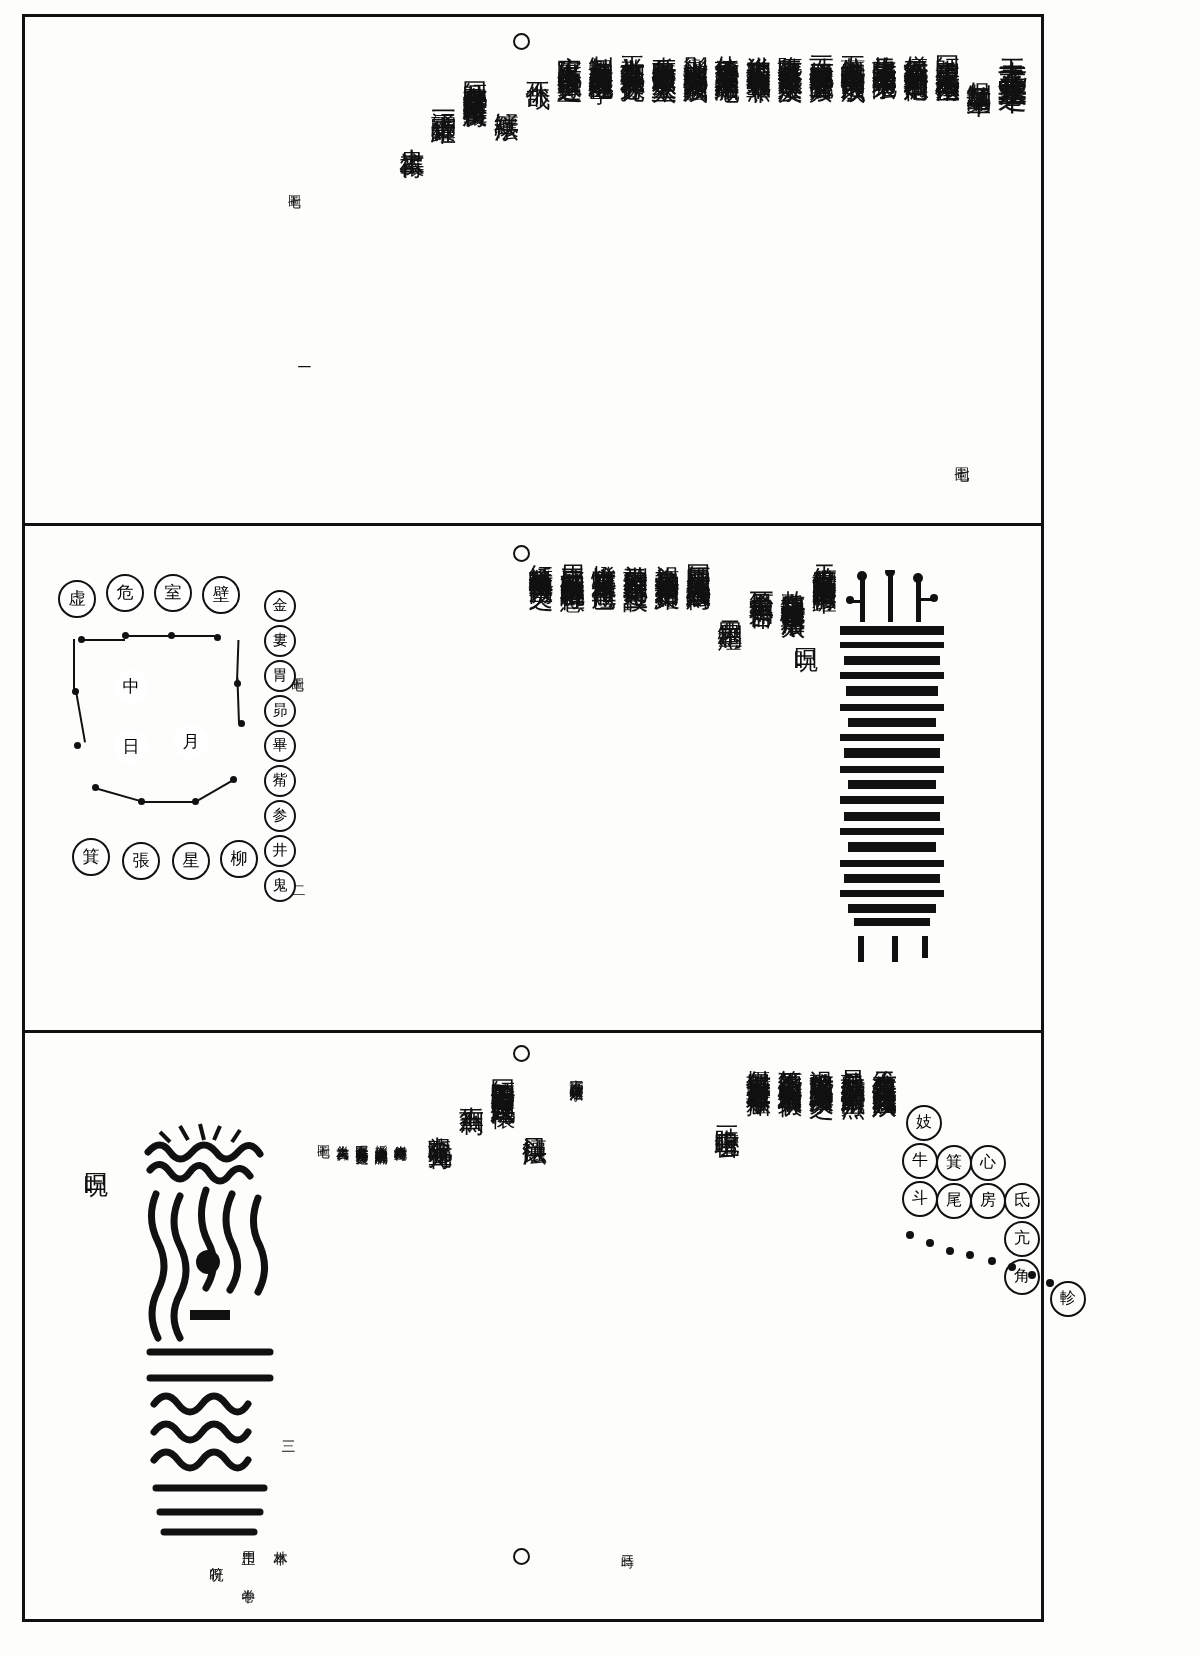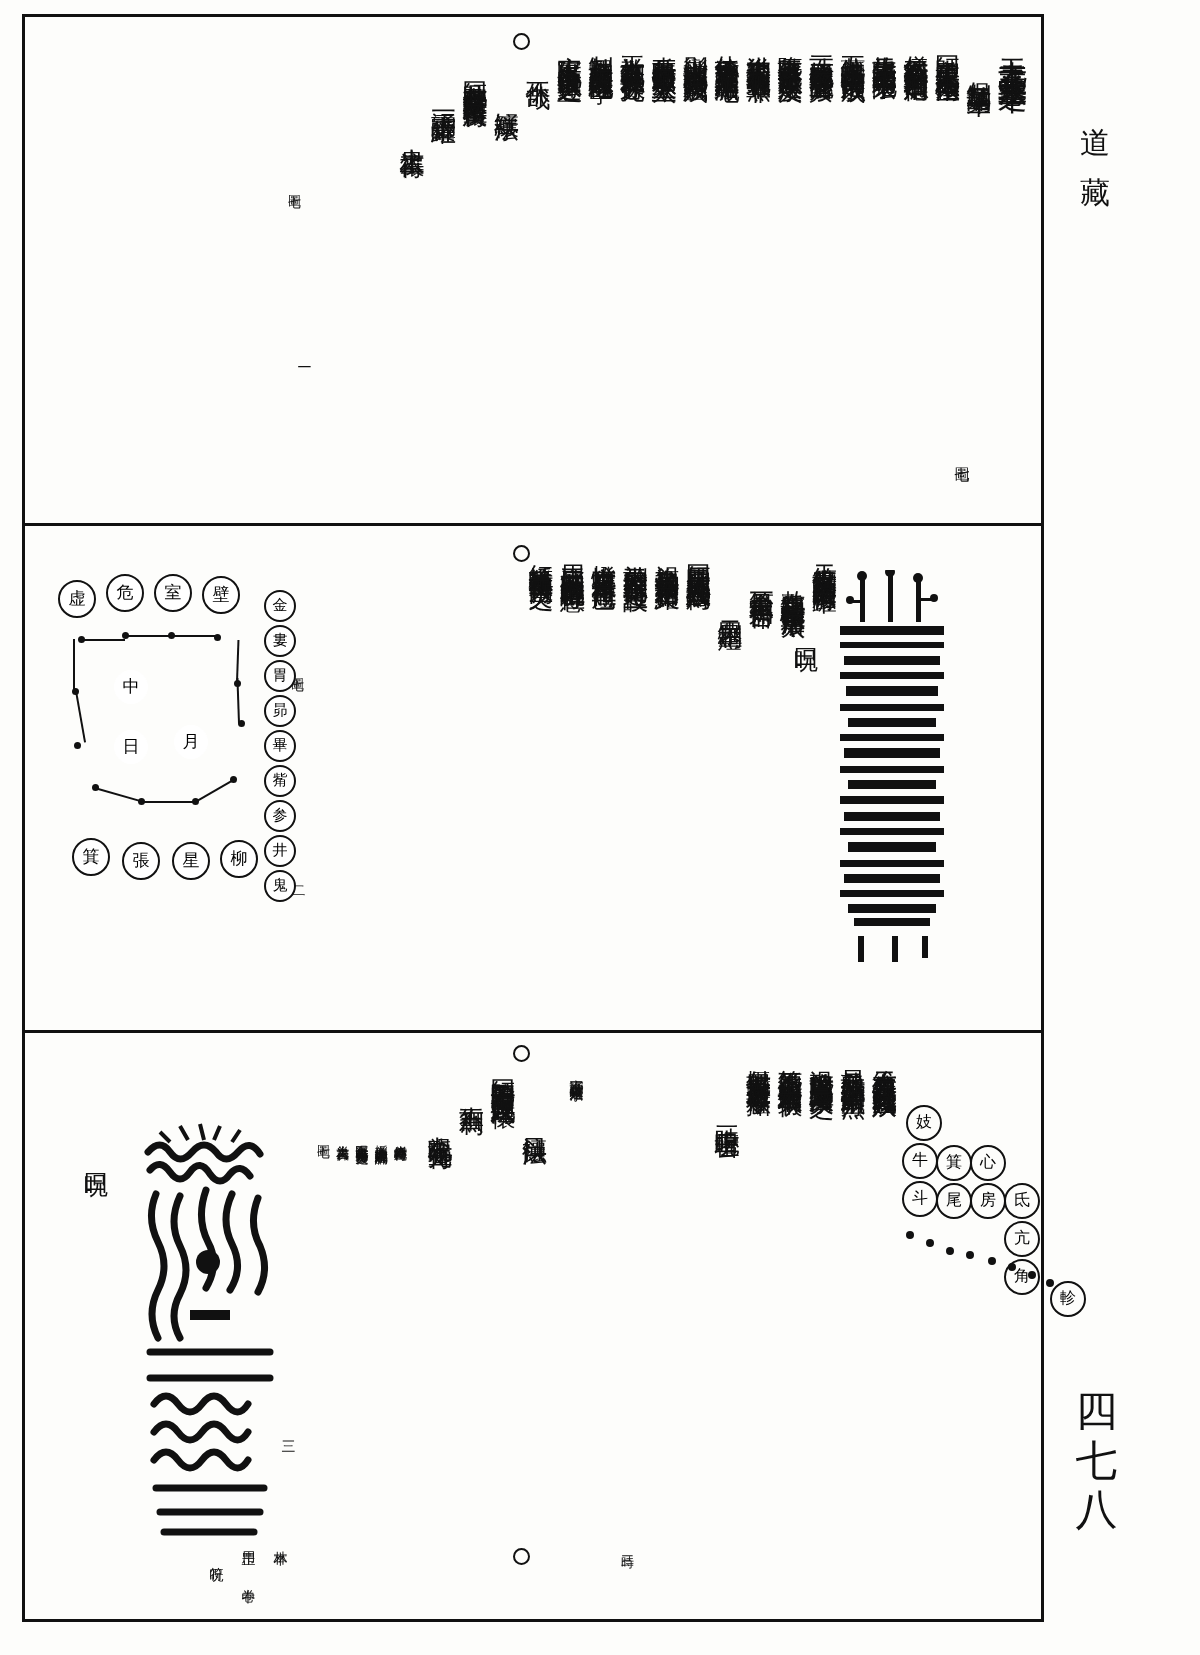--- a/index.html
+++ b/index.html
@@ -200,27 +200,20 @@
 </style>
 </head>
 <body>
 
 <div id="page">
 
   <div class="frame"></div>
   <div class="hrule r1"></div>
   <div class="hrule r2"></div>
 
-  <div class="margin-col">
-    <div class="canon-title">道藏</div>
-    <div class="page-num">
-      <div>四</div>
-      <div>七八</div>
-    </div>
-  </div>
 
   <div class="band" style="left:40px; top:36px; width:990px; height:470px;">
     <div class="line big">无上玄元三天玉堂大法卷之二十二</div>
     <div class="line indent1">保制劫運品第二十三</div>
     <div class="line">師曰大道生先天先天生太極太極生兩</div>
     <div class="line">儀然後五行分而八卦列吉凶定而刑德</div>
     <div class="line">生故天秉陽于上三景開明地秉陰于下</div>
     <div class="line">五藏鎮峙人稟靈于中萬物畢備足以成</div>
     <div class="line">三才而立極也雖然圓形者不能出其形</div>
     <div class="line">墮數者不能逃乎數是以星辰逆度水火</div>

